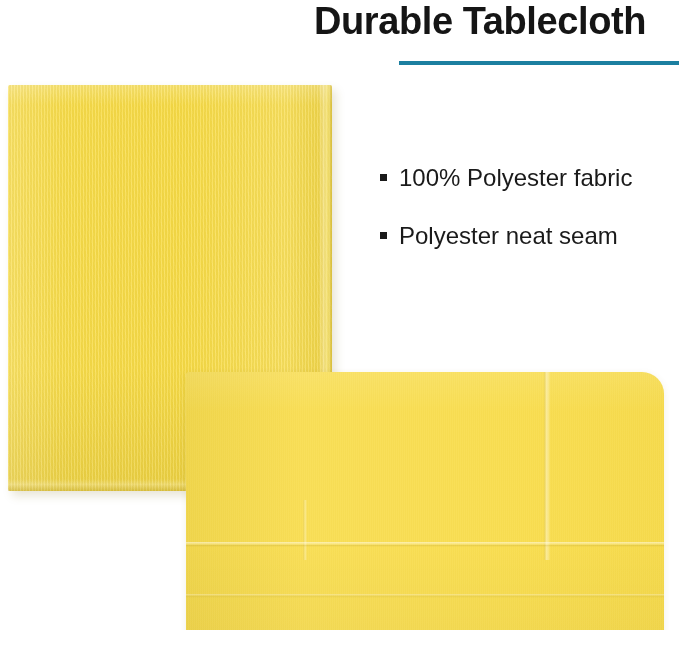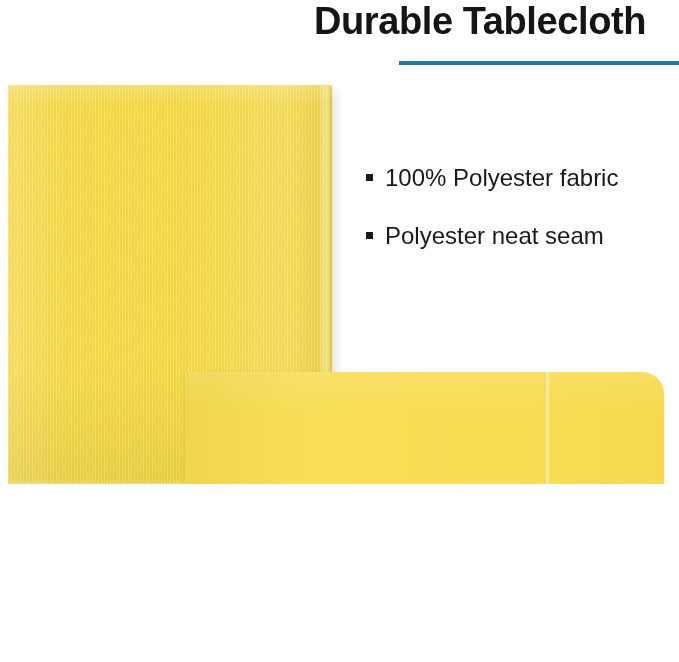--- a/index.html
+++ b/index.html
@@ -6,21 +6,21 @@
     margin: 0;
     padding: 0;
     background: #ffffff;
   }
   body {
     font-family: "Liberation Sans", sans-serif;
   }
   #page {
     position: relative;
     width: 679px;
-    height: 484px;
+    height: 630px;
     background: #ffffff;
     overflow: hidden;
   }
 
   
   #headline {
     position: absolute;
     left: 314px;
     top: -2px;
     width: 366px;
@@ -34,21 +34,21 @@
   #divider {
     position: absolute;
     left: 399px;
     top: 61px;
     width: 280px;
     height: 4px;
     background: #1c7fa0;
   }
   #bullet-list {
     position: absolute;
-    left: 366px;
+    left: 380px;
     top: 164px;
     width: 300px;
   }
   .bullet-row {
     display: flex;
     align-items: baseline;
     margin-bottom: 30px;
   }
   .bullet-mark {
     width: 7px;

